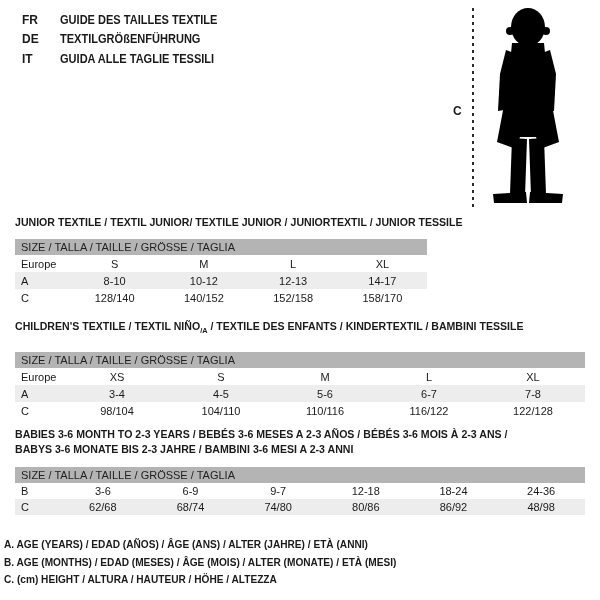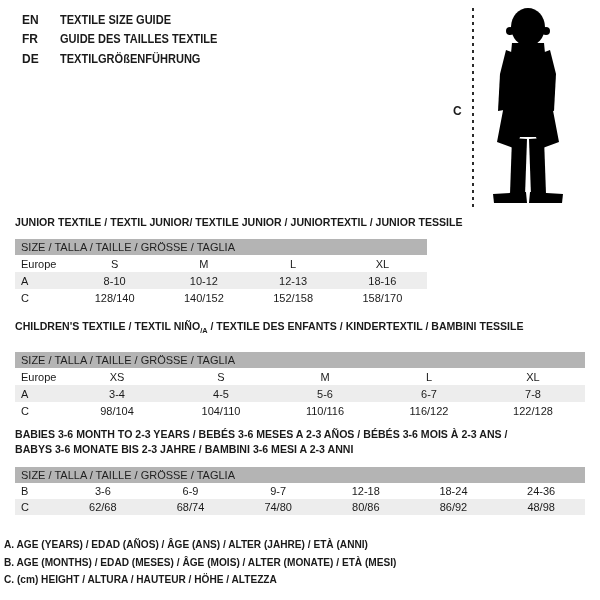--- a/index.html
+++ b/index.html
@@ -46,30 +46,30 @@
 
   
   .notes{position:absolute;left:4px;top:536px;}
   .note{font-weight:700;font-size:11px;line-height:17.5px;}
 </style>
 </head>
 <body>
 
 <div class="lang-list">
   <div class="lang-row">
-    <span class="lang-code">EN</span>
-    <span class="lang-title cond">TEXTILE SIZE GUIDE</span>
-  </div>
-  <div class="lang-row">
     <span class="lang-code">FR</span>
     <span class="lang-title cond">GUIDE DES TAILLES TEXTILE</span>
   </div>
   <div class="lang-row">
     <span class="lang-code">DE</span>
     <span class="lang-title cond">TEXTILGRÖßENFÜHRUNG</span>
+  </div>
+  <div class="lang-row">
+    <span class="lang-code">IT</span>
+    <span class="lang-title cond">GUIDA ALLE TAGLIE TESSILI</span>
   </div>
 </div>
 
 <div class="height-line"></div>
 <div class="height-label">C</div>
 <svg class="baby" width="92" height="206" viewBox="0 0 92 206" xmlns="http://www.w3.org/2000/svg">
   <g fill="#000000">
     <ellipse cx="47" cy="21" rx="17" ry="19"></ellipse>
     <circle cx="29" cy="25" r="4"></circle>
     <circle cx="65" cy="25" r="4"></circle>
@@ -105,21 +105,21 @@
         <td>S</td>
         <td>M</td>
         <td>L</td>
         <td>XL</td>
       </tr>
       <tr>
         <td class="lbl">A</td>
         <td>8-10</td>
         <td>10-12</td>
         <td>12-13</td>
-        <td>18-16</td>
+        <td>14-17</td>
       </tr>
       <tr>
         <td class="lbl">C</td>
         <td>128/140</td>
         <td>140/152</td>
         <td>152/158</td>
         <td>158/170</td>
       </tr>
     </tbody>
   </table>

